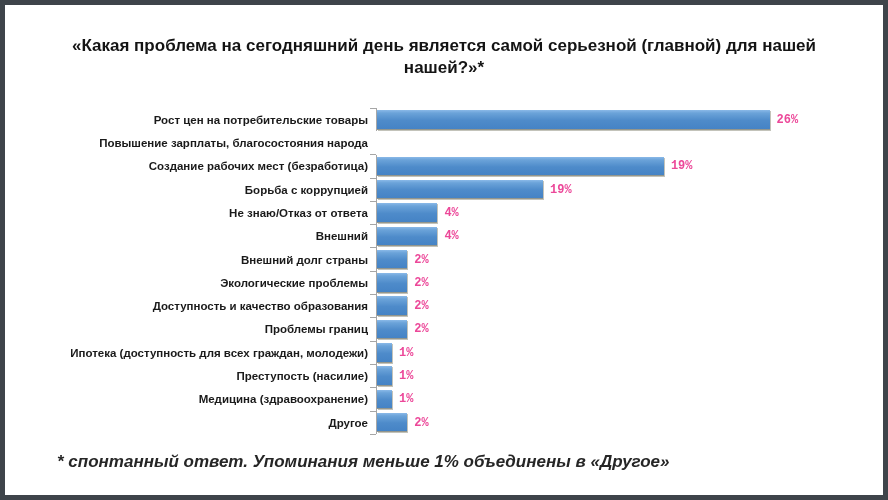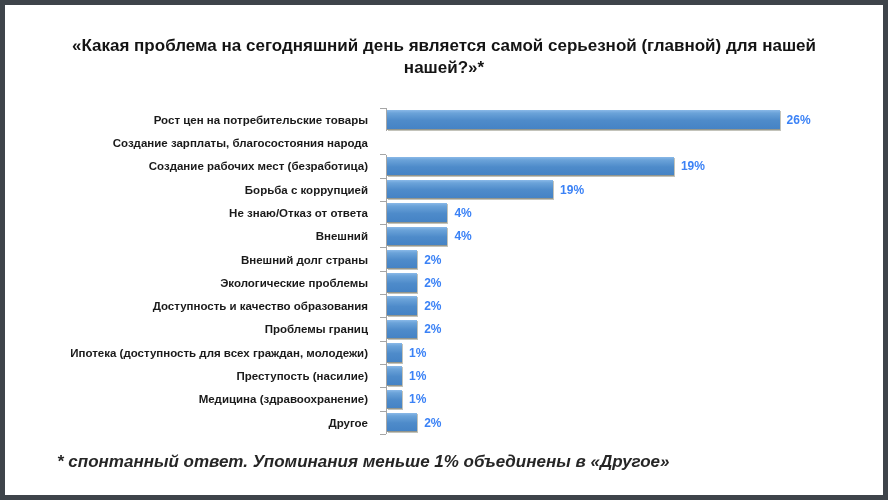--- a/index.html
+++ b/index.html
@@ -9,21 +9,21 @@
     font-family:"Liberation Sans",sans-serif;color:#1a1a1a;
     overflow:hidden;
   }
   .title{
     margin:30px auto 0;max-width:760px;text-align:center;
     font-weight:bold;font-size:17px;line-height:1.27;color:#141414;
   }
   .chart{margin-top:30px;padding-left:67px;}
   .row{display:flex;height:23.3px;position:relative;}
   .label{
-    width:296px;padding-right:18px;box-sizing:content-box;
+    width:296px;padding-right:8px;box-sizing:content-box;
     display:flex;justify-content:flex-end;align-items:center;
     font-weight:bold;font-size:11.5px;white-space:nowrap;color:#1a1a1a;
   }
   .plot{
     position:relative;flex:1;height:100%;
     border-left:1px solid #a6a6a6;
     display:flex;align-items:center;
   }
   .plot::before{
     content:"";position:absolute;left:-7px;top:-0.5px;width:6px;height:1px;background:#a6a6a6;
@@ -31,21 +31,21 @@
   .row:last-child .plot::after{
     content:"";position:absolute;left:-7px;bottom:-0.5px;width:6px;height:1px;background:#a6a6a6;
   }
   .bar{
     height:19.5px;
     background:linear-gradient(180deg,#8ab9e8 0%,#6ba3d9 16%,#4e8bca 55%,#4583c5 100%);
     border-bottom:1px solid #93968d;
     box-shadow:1px 1px 0 #c3c3ba;
     box-sizing:border-box;
   }
-  .val{margin-left:7px;font-weight:bold;font-size:12px;color:#3b82f6;}
+  .val{margin-left:7px;font-weight:bold;font-size:12px;color:#ec4899;font-family:Liberation Mono, monospace;}
   .footnote{
     margin:18px 0 0 52px;font-style:italic;font-weight:600;
     font-size:17px;color:#262626;
   }
 </style>
 </head>
 <body>
 
 <div class="title">
   <span>«Какая проблема на сегодняшний день является самой серьезной (главной) для нашей</span><br>
@@ -55,21 +55,21 @@
 <div class="chart">
   <div id="rows">
       <div class="row">
         <div class="label">Рост цен на потребительские товары</div>
         <div class="plot">
           <div class="bar" style="width:392.59999999999997px"></div>
           <span class="val">26%</span>
         </div>
       </div>
       <div class="row">
-        <div class="label">Создание зарплаты, благосостояния народа</div>
+        <div class="label">Повышение зарплаты, благосостояния народа</div>
       </div>
       <div class="row">
         <div class="label">Создание рабочих мест (безработица)</div>
         <div class="plot">
           <div class="bar" style="width:286.9px"></div>
           <span class="val">19%</span>
         </div>
       </div>
       <div class="row">
         <div class="label">Борьба с коррупцией</div>

